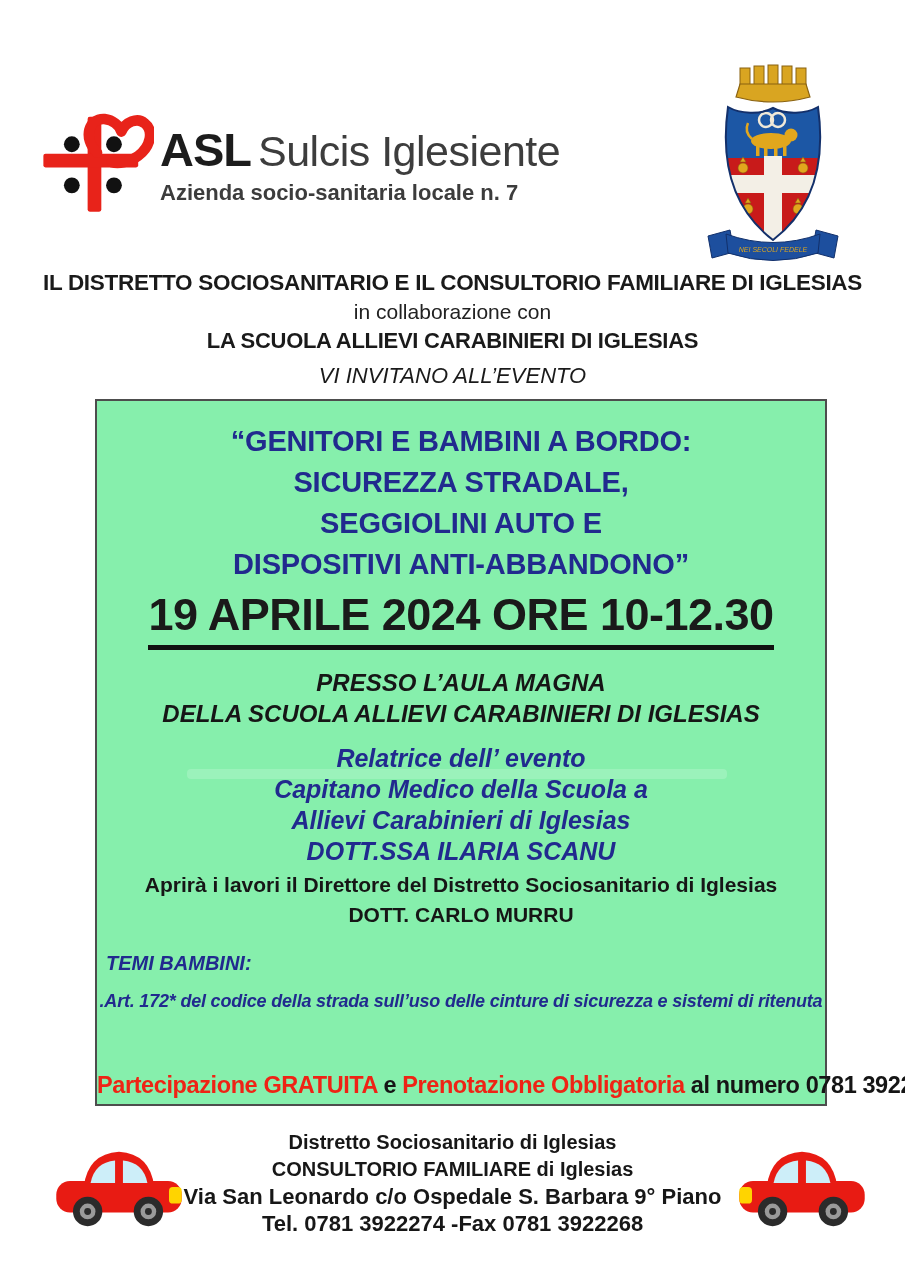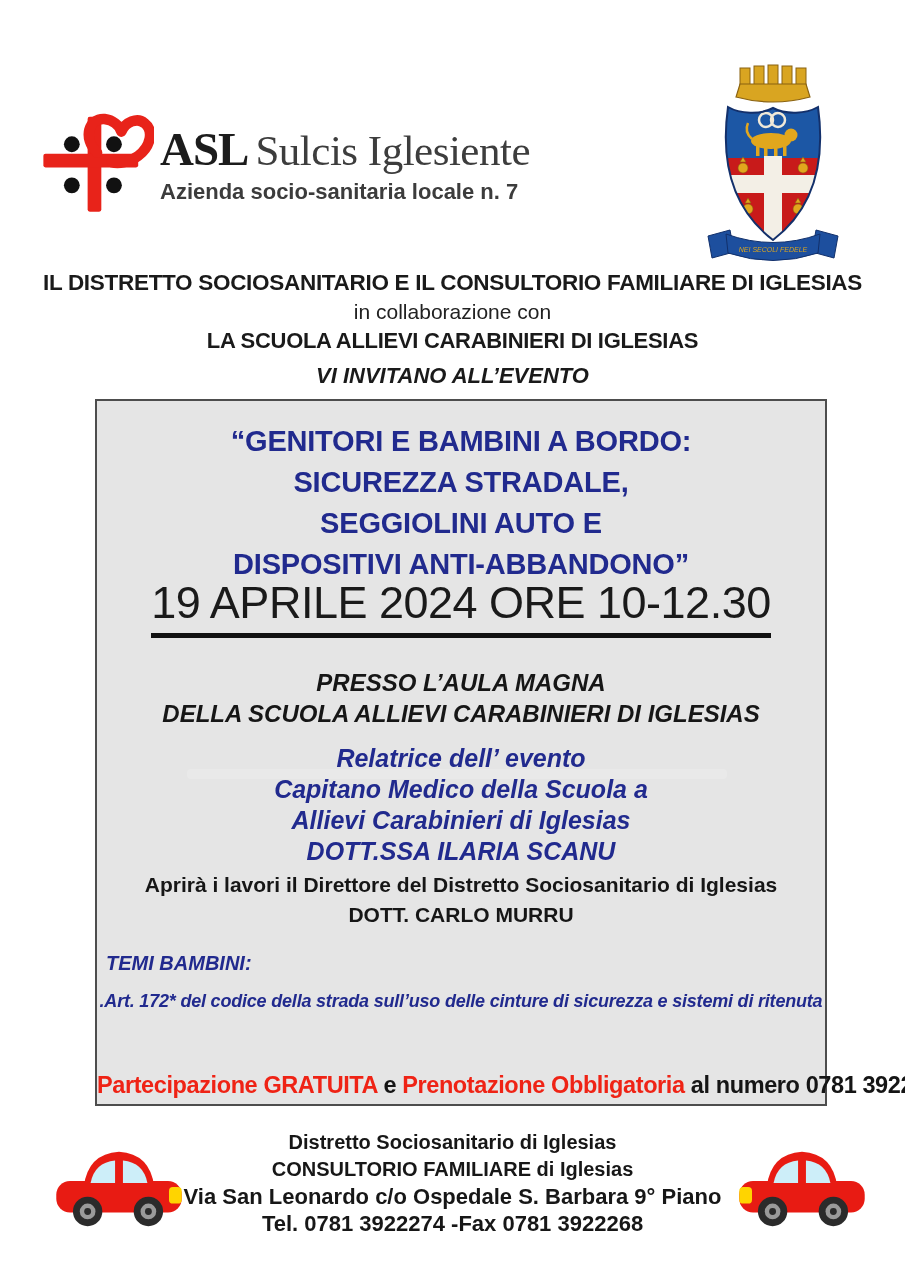--- a/index.html
+++ b/index.html
@@ -9,46 +9,46 @@
     font-family: "Liberation Sans", sans-serif;
     position: relative; overflow: hidden;
     color: #1a1a1a;
   }
   .page { position: absolute; inset: 0; }
 
   
   .asl-logo { position: absolute; left: 36px; top: 100px; display: flex; align-items: flex-start; }
   .asl-icon { width: 118px; height: 118px; flex: 0 0 auto; }
   .asl-text { margin-left: 6px; padding-top: 22px; }
-  .asl-title { white-space: nowrap; font-family: Liberation Serif, serif; }
+  .asl-title { white-space: nowrap; }
   .asl-title .asl { font-size: 47px; font-weight: 700; color: #1c1c1c; letter-spacing: -1px; }
   .asl-title .rest { font-size: 43px; font-weight: 400; color: #3d3d3d; margin-left: 7px; letter-spacing: -0.5px; }
   .asl-sub { font-size: 22px; font-weight: 600; color: #3c3c3c; margin-top: 3px; letter-spacing: 0px; }
 
   .crest { position: absolute; left: 698px; top: 56px; width: 150px; height: 210px; }
 
   
   .hdr { position: absolute; left: 0; width: 100%; text-align: center; }
   .hdr-1 { top: 270px; font-size: 22.5px; font-weight: 700; letter-spacing: -0.3px; }
   .hdr-2 { top: 300px; font-size: 21px; font-weight: 400; color: #222; }
   .hdr-3 { top: 328px; font-size: 22px; font-weight: 700; letter-spacing: -0.3px; }
-  .hdr-4 { top: 363px; font-size: 22px; font-weight: 700; font-style: italic; }
+  .hdr-4 { top: 363px; font-size: 22px; font-weight: 400; font-style: italic; }
 
   
   .panel {
     position: absolute; left: 95px; top: 399px;
     width: 732px; height: 707px;
-    background: #e5e5e5;
+    background: #86efac;
     border: 2px solid #4d4d4d;
   }
   .panel-abs { position: absolute; left: 0; width: 100%; text-align: center; }
 
   .evt-title { top: 20px; color: #212a8e; font-size: 29px; font-weight: 700; line-height: 41px; letter-spacing: -0.2px; }
 
-  .evt-date { top: 176px; font-size: 45px; font-weight: 400; letter-spacing: -0.5px; }
+  .evt-date { top: 188px; font-size: 45px; font-weight: 700; letter-spacing: -0.5px; }
   .evt-date span {
     display: inline-block;
     border-bottom: 5px solid #111;
     padding-bottom: 4px;
   }
 
   .evt-loc { top: 266px; font-size: 24px; font-weight: 700; font-style: italic; line-height: 31px; color: #161616; }
 
   .evt-speaker { top: 342px; color: #212a8e; font-size: 25px; font-weight: 700; font-style: italic; line-height: 31px; }
   .evt-speaker .smudge {

